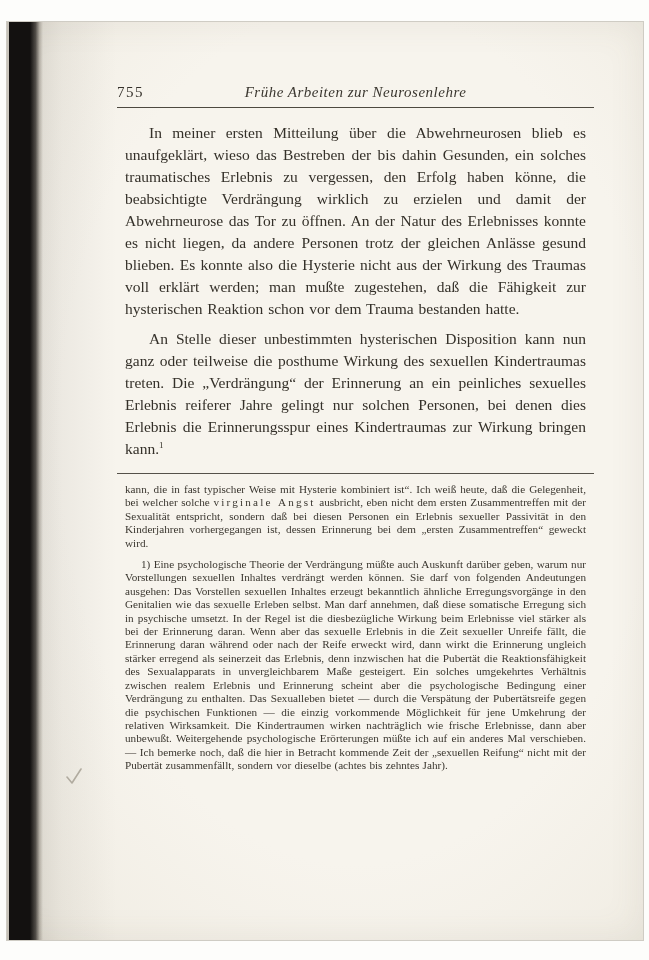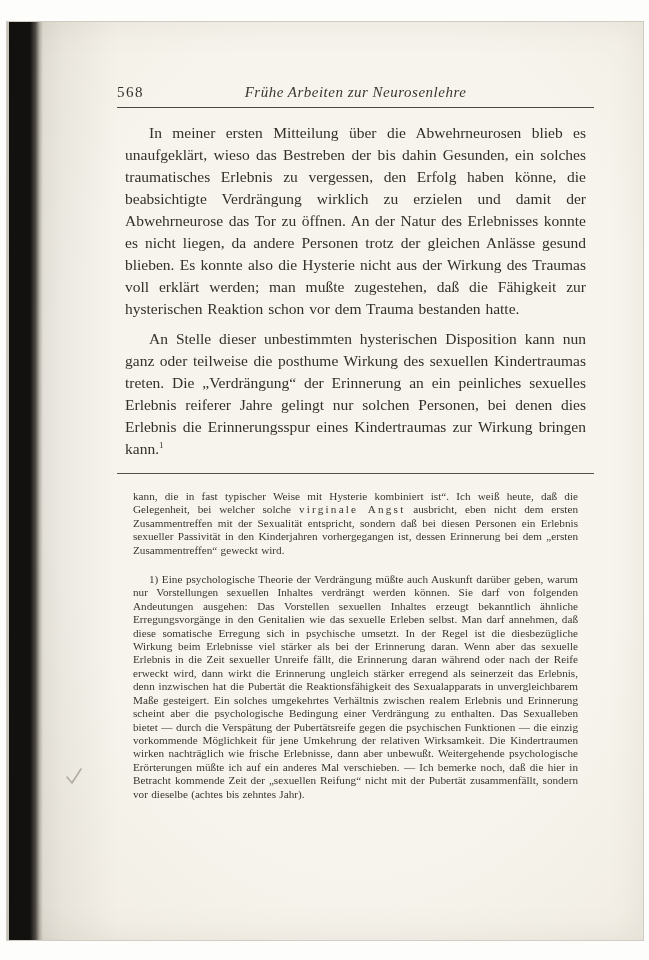--- a/index.html
+++ b/index.html
@@ -80,39 +80,39 @@
     margin: 13px 0 0 0;
   }
   .footnotes {
     margin-top: 9px;
     font-size: 11.2px;
     line-height: 13.4px;
     text-align: justify;
     color: #3a362f;
     word-spacing: 0.5px;
   }
-  .footnote { margin: 16px; }
+  .footnote { margin: 8px; }
   .footnote.indent { text-indent: 16px; }
   .gesperrt { letter-spacing: 2.2px; }
   .check-mark {
     position: absolute;
     left: 58px; top: 744px;
     opacity: 0.75;
   }
 </style>
 </head>
 <body>
 
 <div class="photo">
   <div class="spine"></div>
 
   <div class="content">
 
     <header class="running-header">
-      <span class="page-number">568</span>
+      <span class="page-number">755</span>
       <span class="running-title">Frühe Arbeiten zur Neurosenlehre</span>
     </header>
     <hr class="header-rule">
 
     <main class="body-text">
       <p class="para">In meiner ersten Mitteilung über die Abwehrneurosen blieb es unaufgeklärt, wieso das Bestreben der bis dahin Gesunden, ein solches traumatisches Erlebnis zu vergessen, den Erfolg haben könne, die beabsichtigte Verdrängung wirklich zu erzielen und damit der Abwehrneurose das Tor zu öffnen. An der Natur des Erlebnisses konnte es nicht liegen, da andere Personen trotz der gleichen Anlässe gesund blieben. Es konnte also die Hysterie nicht aus der Wirkung des Traumas voll erklärt werden; man mußte zugestehen, daß die Fähigkeit zur hysterischen Reaktion schon vor dem Trauma bestanden hatte.</p>
       <p class="para"><span>An Stelle dieser unbestimmten hysterischen Disposition kann nun ganz oder teilweise die posthume Wirkung des sexuellen Kindertraumas treten. Die „Verdrängung“ der Erinnerung an ein peinliches sexuelles Erlebnis reiferer Jahre gelingt nur solchen Personen, bei denen dies Erlebnis die Erinnerungsspur eines Kindertraumas zur Wirkung bringen kann.</span><sup>1</sup></p>
     </main>
 
     <hr class="footnote-rule">

